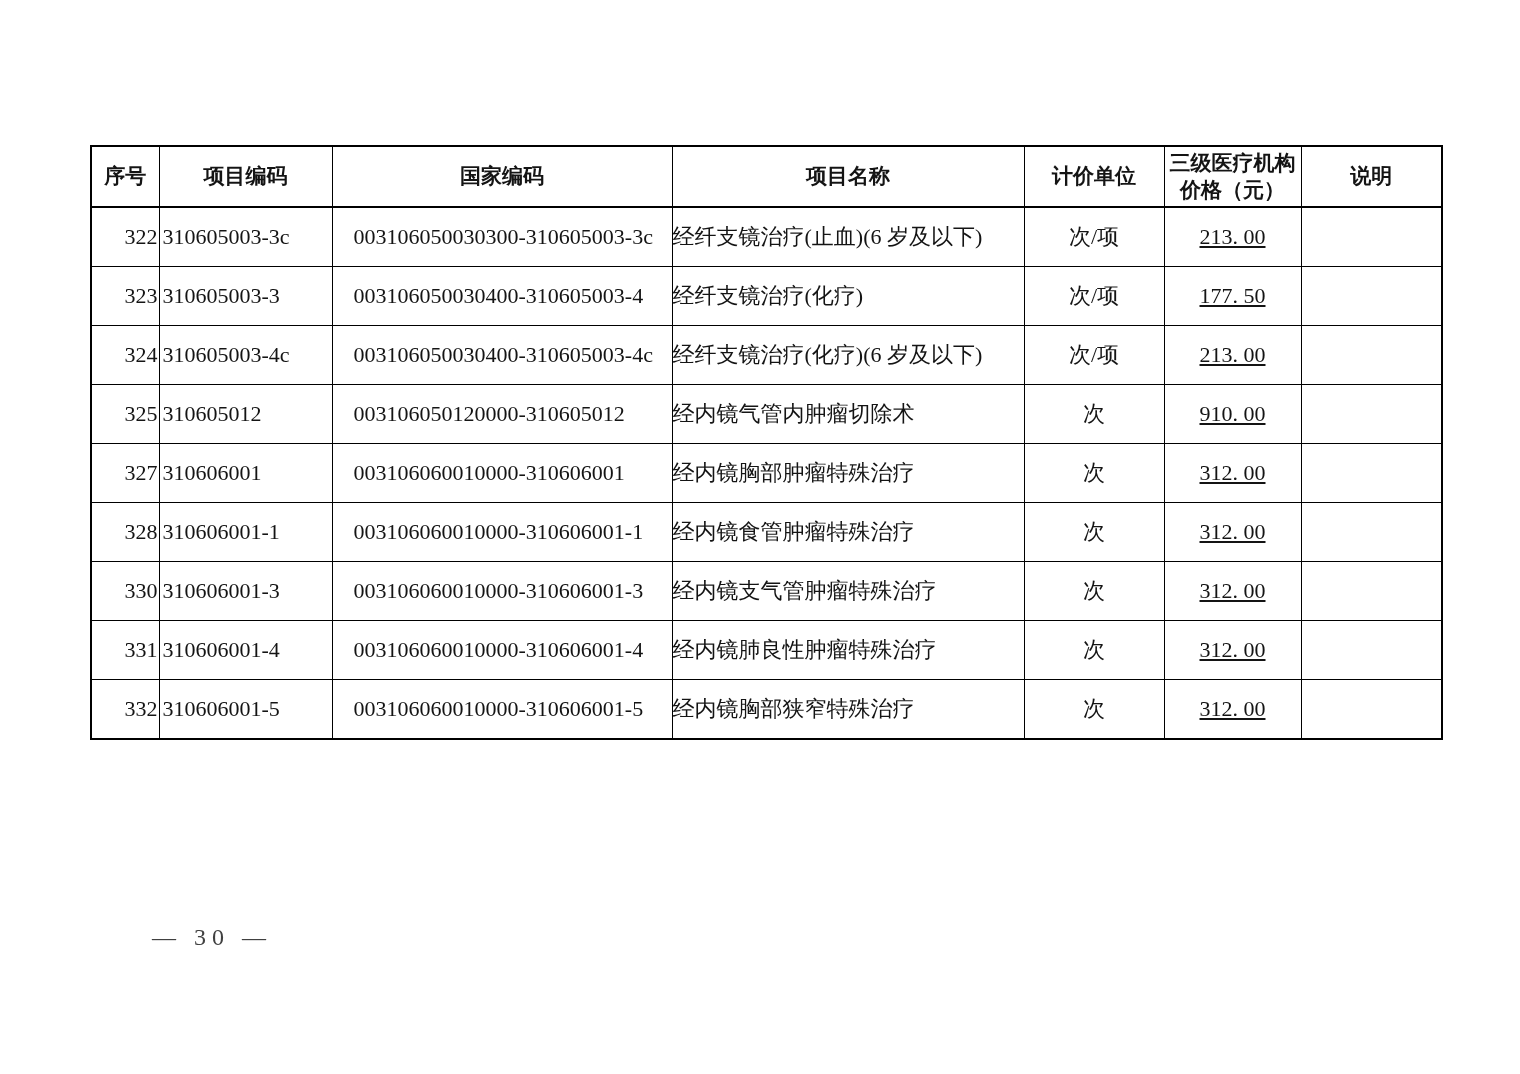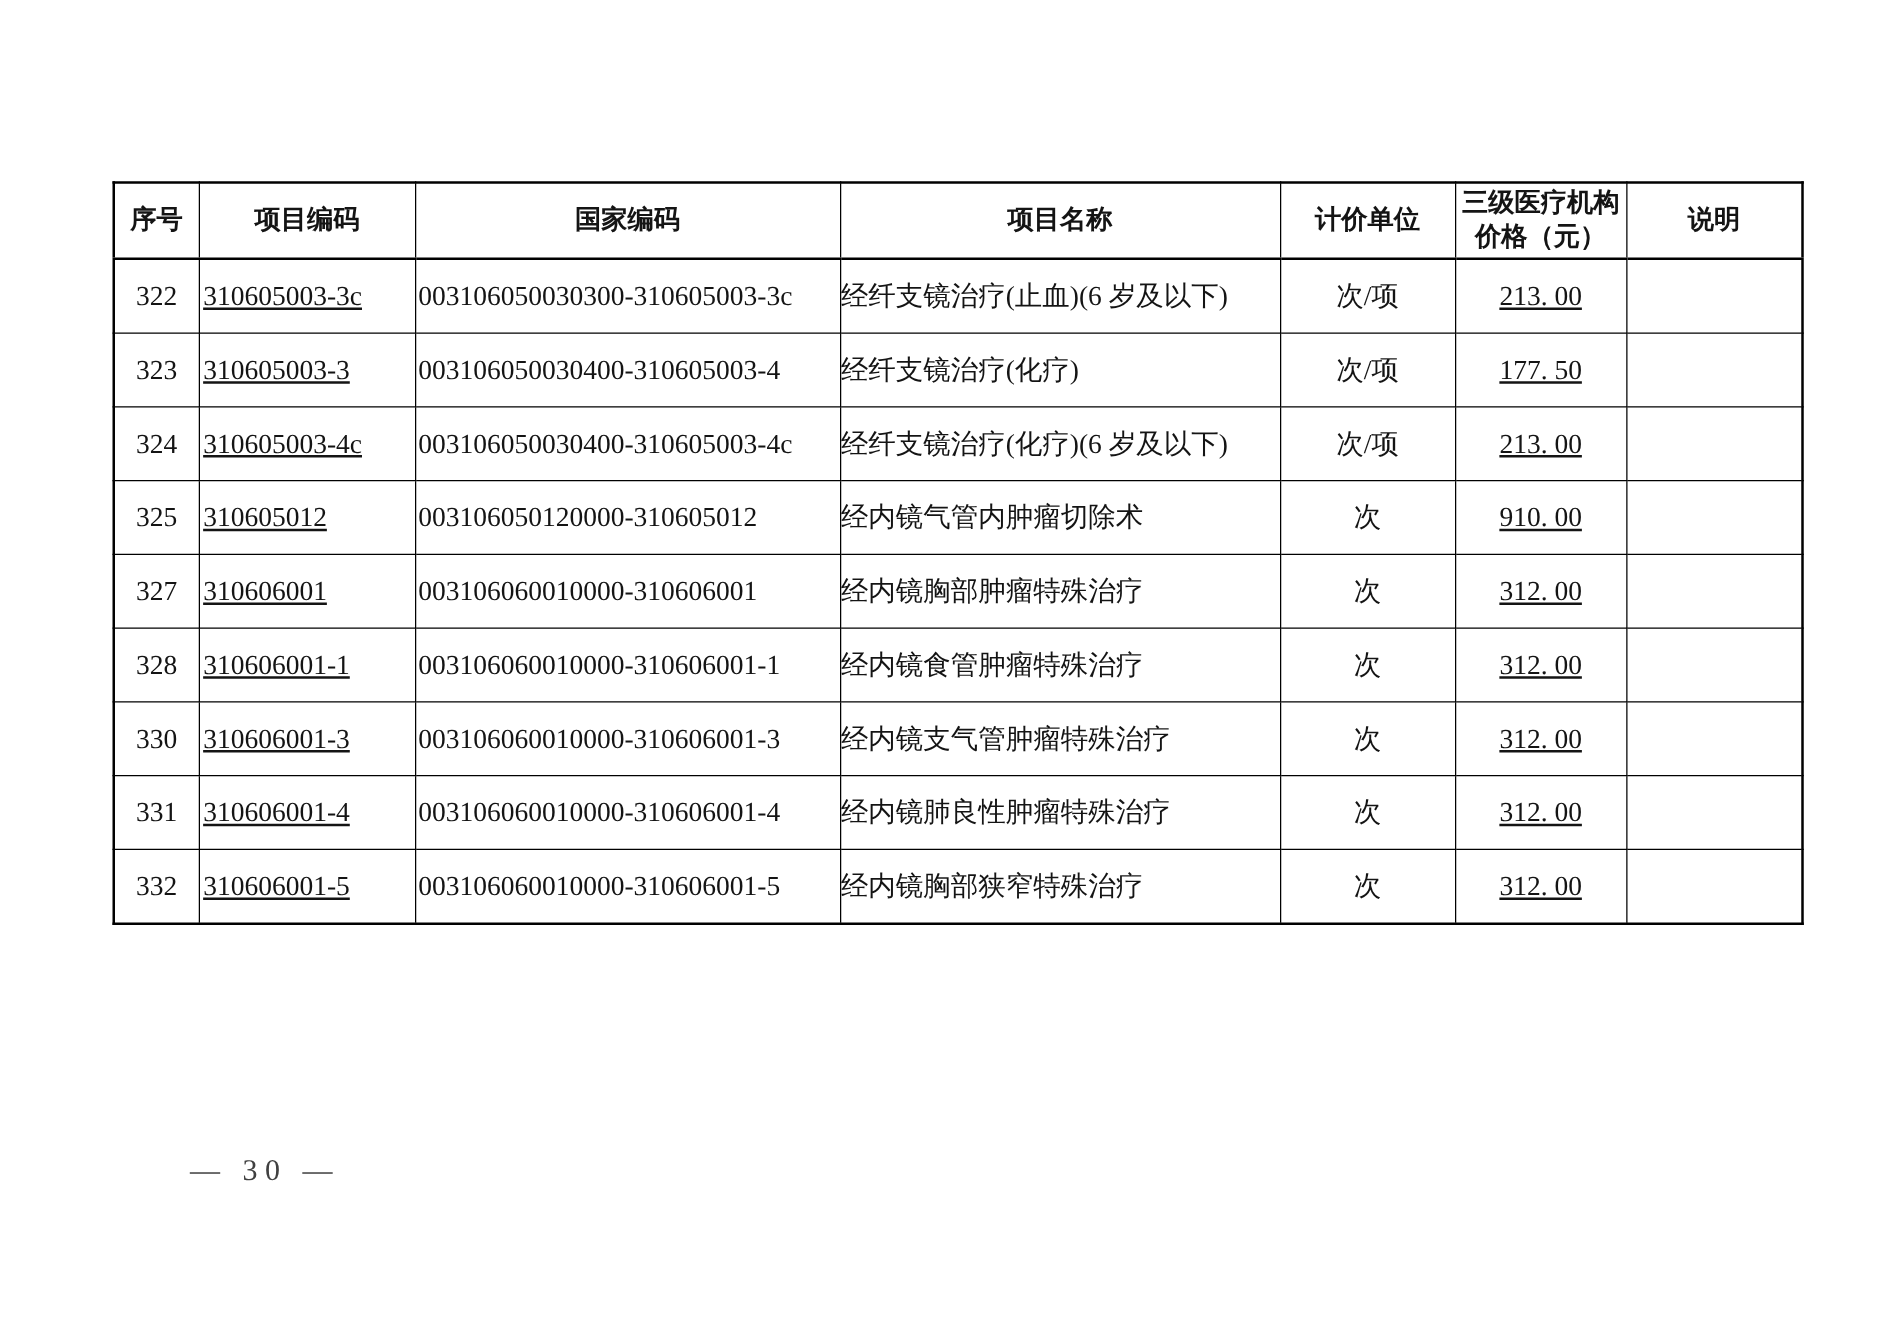--- a/index.html
+++ b/index.html
@@ -38,23 +38,23 @@
     font-weight: bold;
     font-size: 21px;
     text-align: center;
     border-bottom: 2px solid #000;
     line-height: 1.25;
   }
   .price-table tbody td {
     height: 56px;
     font-size: 22px;
   }
-  .price-table td.c-seq    { text-align: center; }
-  .price-table td.c-code   { text-align: left; padding-left: 3px; text-decoration: underline; }
-  .price-table td.c-ncode  { text-align: left; padding-left: 2px; }
+  .price-table td.c-seq    { text-align: right; }
+  .price-table td.c-code   { text-align: left; padding-left: 3px; }
+  .price-table td.c-ncode  { text-align: left; padding-left: 21px; }
   .price-table td.c-name   { text-align: left; padding-left: 0; }
   .price-table td.c-unit   { text-align: center; }
   .price-table td.c-price  { text-align: center; text-decoration: underline; }
   .price-table td.c-note   { text-align: center; }
   .footer-pagenum {
     position: absolute;
     left: 152px;
     top: 924px;
     font-size: 24px;
     letter-spacing: 6px;

